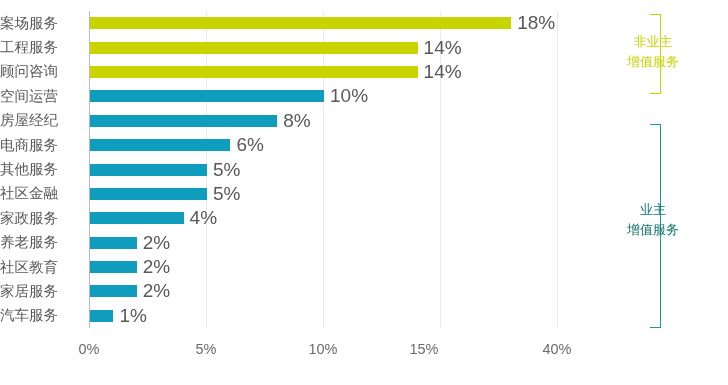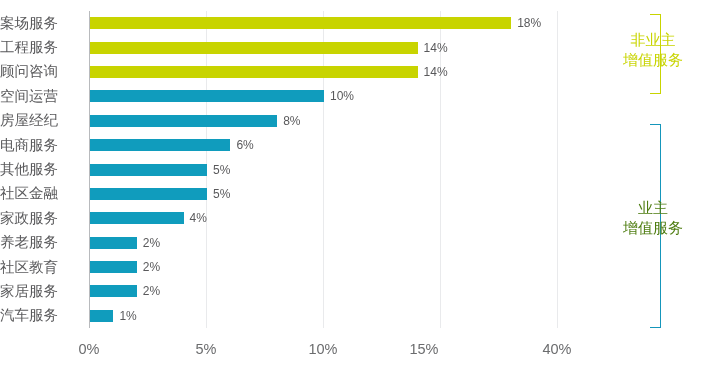--- a/index.html
+++ b/index.html
@@ -72,21 +72,21 @@
     position: absolute;
     height: 12px;
     border-radius: 0;
   }
   .bar.green { background: #c8d400; }
   .bar.blue  { background: #109cbd; }
 
   .bar-value {
     position: absolute;
     color: #59595b;
-    font-size: 12px;
+    font-size: 19px;
     line-height: 14px;
     white-space: nowrap;
   }
 
   
   .xtick {
     position: absolute;
     top: 341px;
     color: #6b6c6e;
     font-size: 14.5px;
@@ -104,28 +104,27 @@
     position: absolute;
     width: 10px;
     border-style: solid;
     border-width: 1.5px 1.5px 1.5px 0;
     border-color: currentColor;
     background: transparent;
   }
   .group-text {
     position: absolute;
     text-align: center;
-    font-size: 15px;
+    font-size: 13px;
     line-height: 20px;
     white-space: nowrap;
     width: 110px;
-    font-family: Liberation Mono, monospace;
   }
   .group-green { color: #c8d400; }
-  .group-blue  { color: #4d7c0f; }
+  .group-blue  { color: #0f766e; }
 </style>
 </head>
 <body>
 
 <div id="chart-root">
 
   <div class="cat-labels">
       <div class="cat-label" style="top: 15.6923px;">案场服务</div>
       <div class="cat-label" style="top: 40.0769px;">工程服务</div>
       <div class="cat-label" style="top: 64.4615px;">顾问咨询</div>

